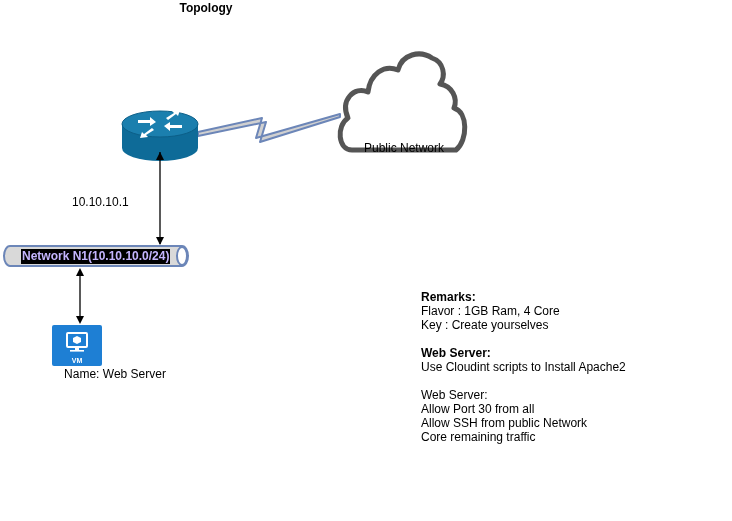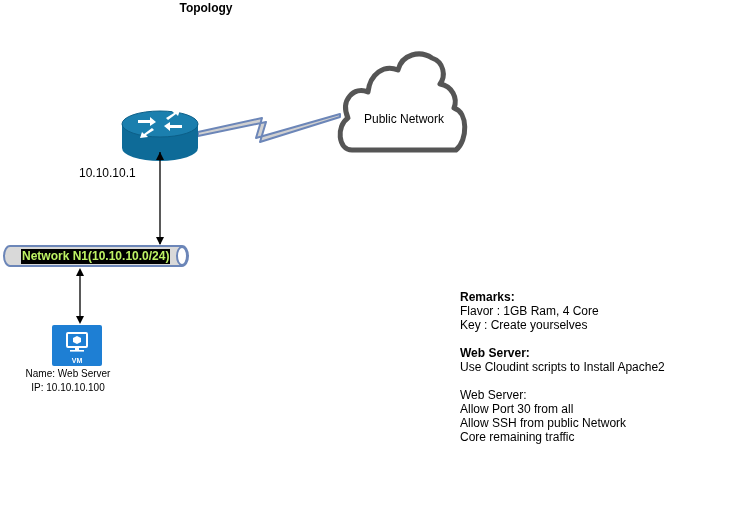--- a/index.html
+++ b/index.html
@@ -1,26 +1,26 @@
 <!DOCTYPE html>
 <html><head>
 <meta charset="utf-8">
 <style>
   html, body { margin: 0; padding: 0; background: #ffffff; }
   body { width: 732px; height: 521px; position: relative; overflow: hidden; font-family: "Liberation Sans", sans-serif; color: #000; }
   .abs { position: absolute; }
   #title { left: 0; width: 412px; top: 1px; text-align: center; font-weight: bold; font-size: 12px; }
   #diagram { position: absolute; left: 0; top: 0; }
-  .txt { font-size: 12px; line-height: 14px; }
-  #router-label { left: 79px; top: 166px; }
+  .txt { font-size: 12px; line-height: 14px; margin-top: 29px; }
+  #router-label { left: 72px; top: 166px; }
   #cloud-label { left: 352px; top: 112px; width: 104px; text-align: center; }
-  #net-label { left: 21px; top: 249px; background: #000; color: #bef264; font-weight: bold; font-size: 12px; padding: 0 1px; line-height: 15px; }
-  #vm-caption { left: 0; width: 136px; top: 367px; text-align: center; font-size: 10px; line-height: 14px; }
+  #net-label { left: 21px; top: 249px; background: #000; color: #c4b5fd; font-weight: bold; font-size: 12px; padding: 0 1px; line-height: 15px; }
+  #vm-caption { left: 0; width: 136px; top: 367px; text-align: center; font-size: 12px; line-height: 14px; padding-left: 47px; }
   #vm-caption div { white-space: nowrap; }
-  #remarks { left: 460px; top: 290px; font-size: 12px; line-height: 14px; }
+  #remarks { left: 421px; top: 290px; font-size: 12px; line-height: 14px; }
   #remarks .h { font-weight: bold; }
   #remarks .gap { height: 14px; }
 </style>
 </head>
 <body>
 
 <div id="title" class="abs">Topology</div>
 
 <svg id="diagram" width="732" height="521" viewBox="0 0 732 521">
   <defs>
@@ -71,21 +71,20 @@
     <text x="77" y="363" font-family="Liberation Sans, sans-serif" font-size="7" font-weight="bold" fill="#ffffff" text-anchor="middle">VM</text>
   </g>
 </svg>
 
 <div id="router-label" class="abs txt">10.10.10.1</div>
 <div id="cloud-label" class="abs txt">Public Network</div>
 <div id="net-label" class="abs">Network N1(10.10.10.0/24)</div>
 
 <div id="vm-caption" class="abs">
   <div>Name: Web Server</div>
-  <div>IP: 10.10.10.100</div>
 </div>
 
 <div id="remarks" class="abs">
   <div class="h">Remarks:</div>
   <div>Flavor :  1GB Ram, 4 Core</div>
   <div>Key :  Create yourselves</div>
   <div class="gap"></div>
   <div class="h">Web Server:</div>
   <div>Use Cloudint scripts to Install Apache2</div>
   <div class="gap"></div>

